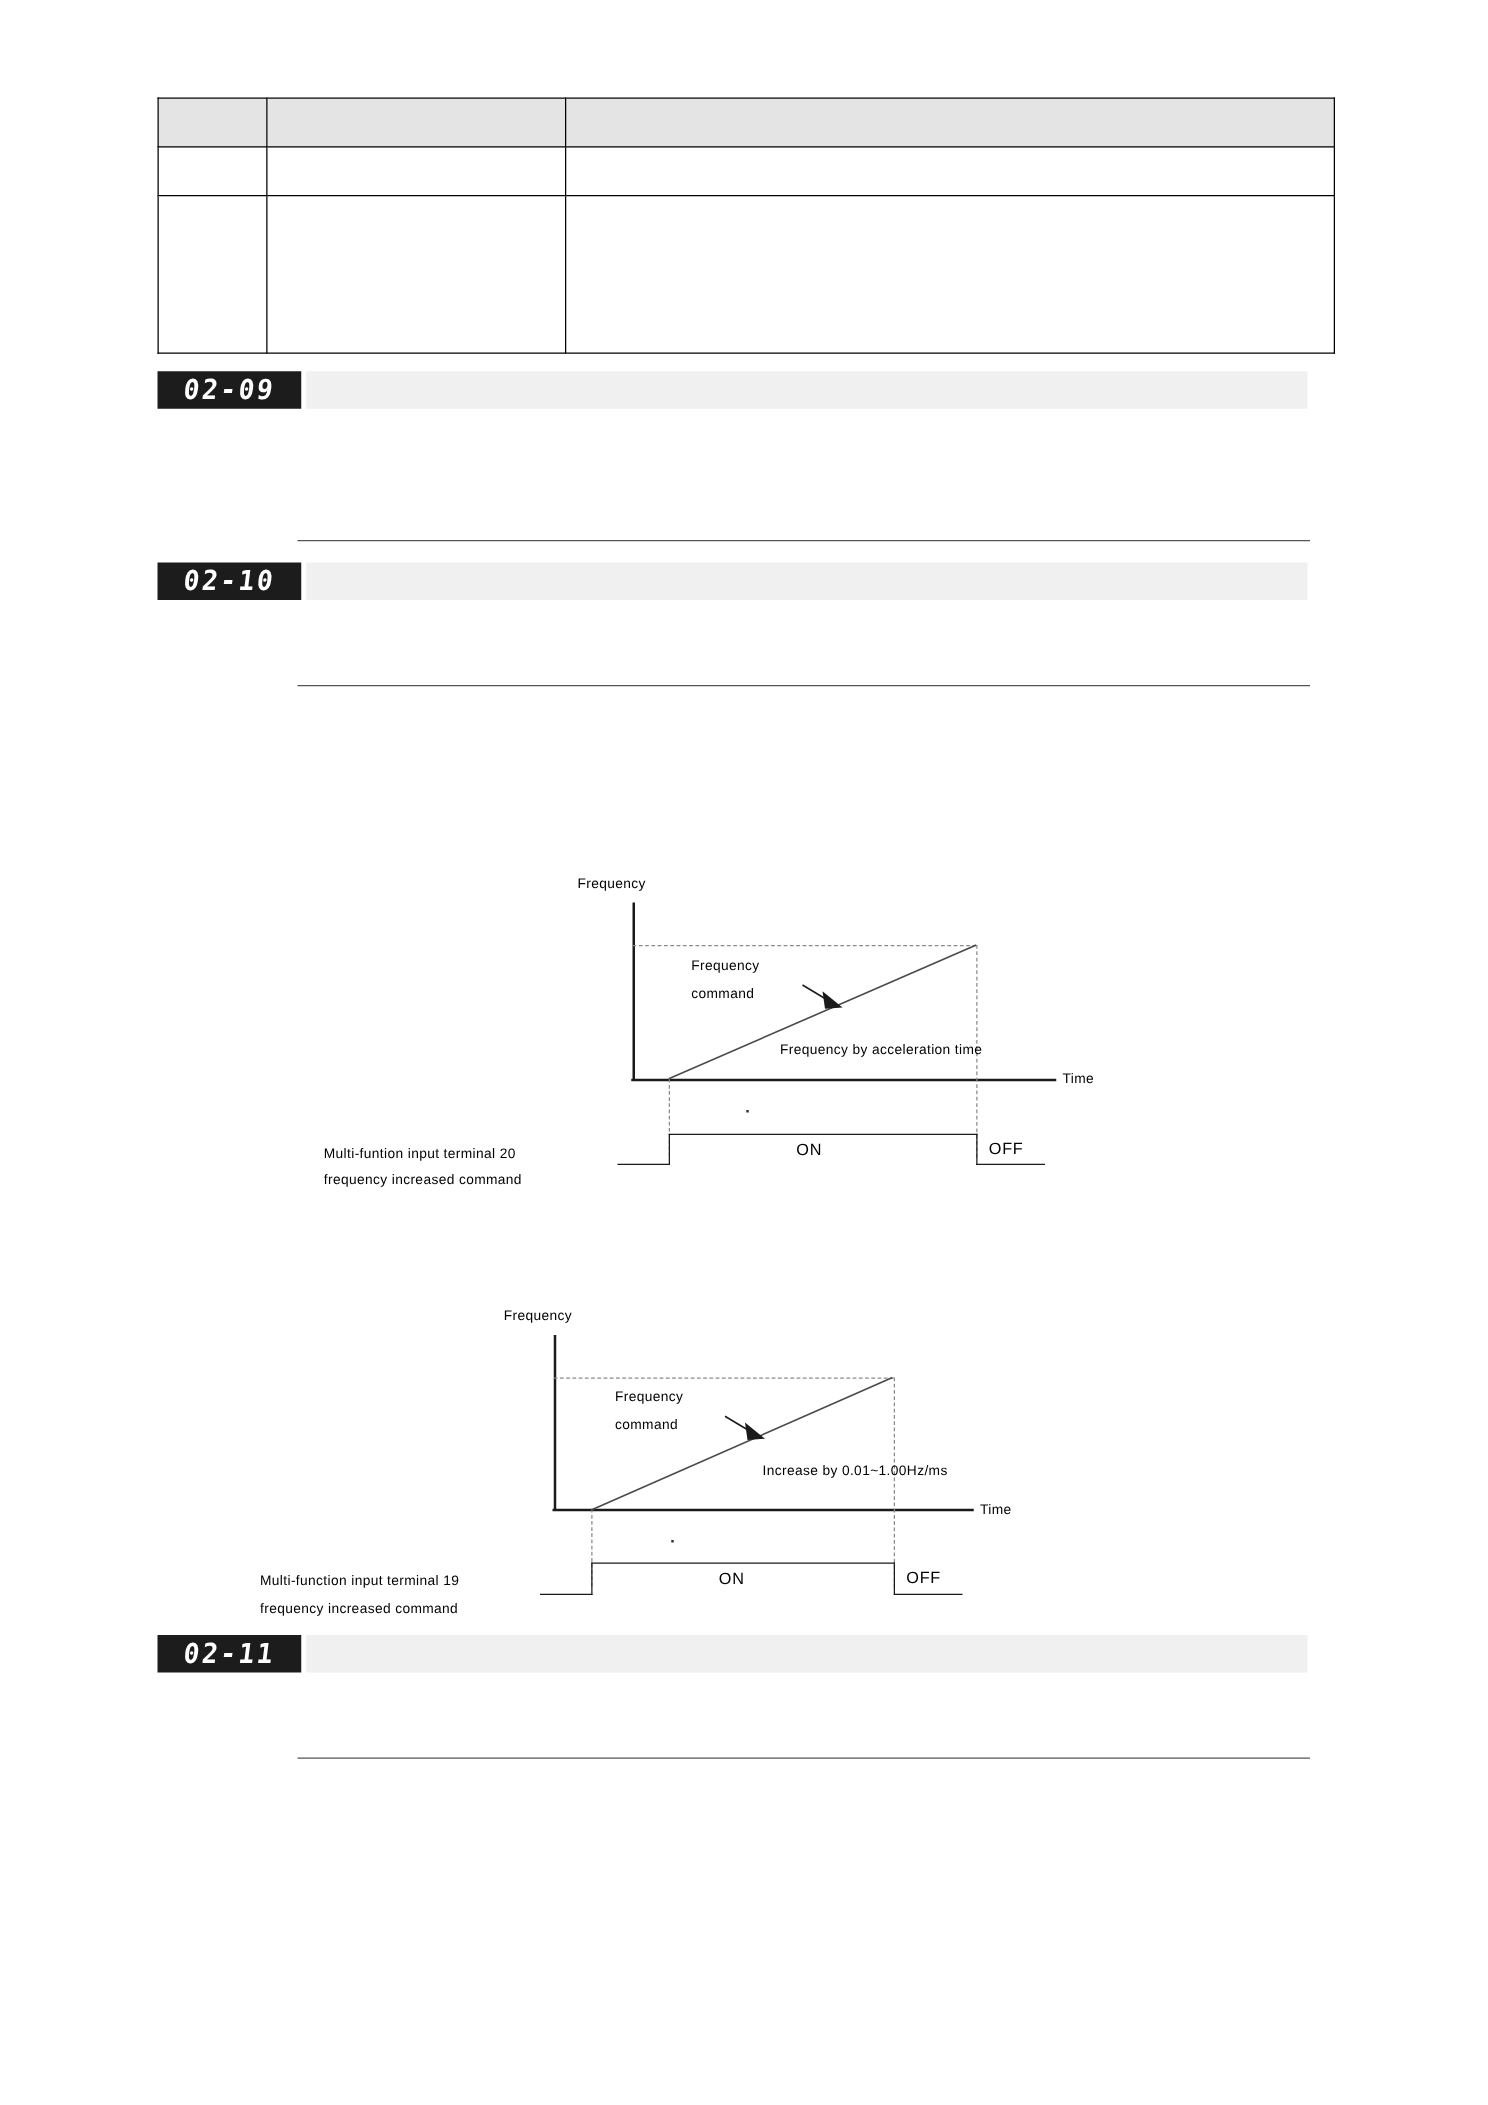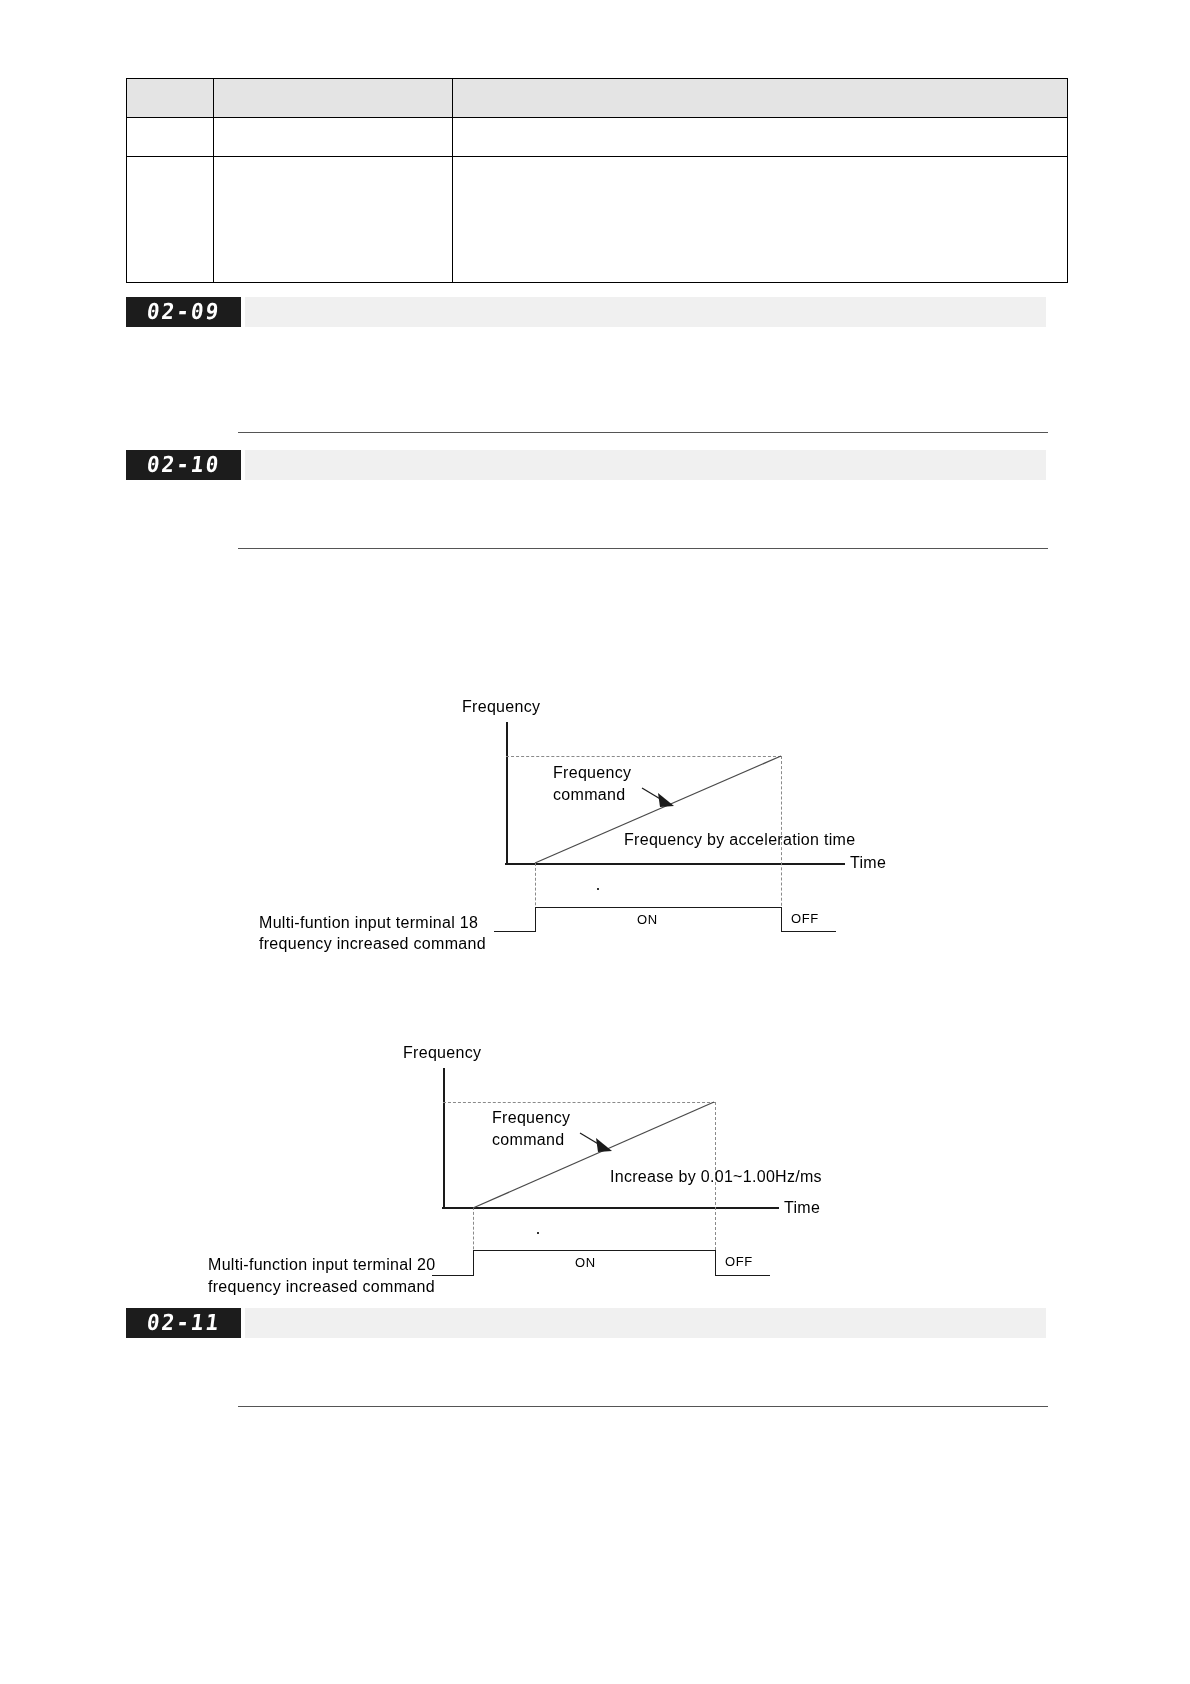--- a/index.html
+++ b/index.html
@@ -28,21 +28,21 @@
               transform:skewX(-7deg) scaleY(1.05);}
   .bar{position:absolute;left:119px;top:0;right:0;height:30px;
        background:#f0f0f0;}
   .bar-txt{display:block;padding:6px 8px;font-size:13px;}
 
   
   .rule{position:absolute;height:0;border-top:1.3px solid #555;}
 
   
   .diagram{position:absolute;}
-  .dg-label{position:absolute;font-size:16px;letter-spacing:.3px;
+  .dg-label{position:absolute;font-size:11px;letter-spacing:.3px;
             white-space:nowrap;line-height:20px;}
   .axis-v{position:absolute;width:0;border-left:2.2px solid #1a1a1a;}
   .axis-h{position:absolute;height:0;border-top:2.2px solid #1a1a1a;}
   .dash-h{position:absolute;height:0;border-top:1.2px dashed #8a8a8a;}
   .dash-v{position:absolute;width:0;border-left:1.2px dashed #8a8a8a;}
   .sig{position:absolute;height:0;border-top:1.5px solid #1a1a1a;}
   .sig-v{position:absolute;width:0;border-left:1.5px solid #1a1a1a;}
   .ramp{position:absolute;overflow:visible;}
   .onoff{position:absolute;font-size:13px;letter-spacing:.6px;}
   .dot{position:absolute;width:2px;height:2px;background:#333;}
@@ -130,21 +130,21 @@
 
   <div class="dg-label" style="left:553px;top:763px;">Frequency</div>
   <div class="dg-label" style="left:553px;top:785px;">command</div>
   <svg style="position:absolute;left:640px;top:784px;width:44px;height:28px;" viewBox="0 0 44 28">
     <line x1="2" y1="4" x2="22" y2="16" stroke="#1a1a1a" stroke-width="1.2"></line>
     <polygon points="18,9 34,22 20,23" fill="#1a1a1a"></polygon>
   </svg>
 
   <div class="dg-label" style="left:624px;top:830px;">Frequency by acceleration time</div>
 
-  <div class="dg-label" style="left:259px;top:913px;">Multi-funtion input terminal 18</div>
+  <div class="dg-label" style="left:259px;top:913px;">Multi-funtion input terminal 20</div>
   <div class="dg-label" style="left:259px;top:934px;">frequency increased command</div>
 
   <div class="sig" style="left:494px;top:931px;width:42px;"></div>
   <div class="sig-v" style="left:535px;top:907px;height:25px;"></div>
   <div class="sig" style="left:535px;top:907px;width:247px;"></div>
   <div class="sig-v" style="left:781px;top:907px;height:25px;"></div>
   <div class="sig" style="left:781px;top:931px;width:55px;"></div>
 
   <div class="onoff" style="left:637px;top:912px;">ON</div>
   <div class="onoff" style="left:791px;top:911px;">OFF</div>
@@ -171,21 +171,21 @@
 
   <div class="dg-label" style="left:492px;top:1108px;">Frequency</div>
   <div class="dg-label" style="left:492px;top:1130px;">command</div>
   <svg style="position:absolute;left:578px;top:1129px;width:44px;height:28px;" viewBox="0 0 44 28">
     <line x1="2" y1="4" x2="22" y2="16" stroke="#1a1a1a" stroke-width="1.2"></line>
     <polygon points="18,9 34,22 20,23" fill="#1a1a1a"></polygon>
   </svg>
 
   <div class="dg-label" style="left:610px;top:1155px;margin-top:12px;">Increase by 0.01~1.00Hz/ms</div>
 
-  <div class="dg-label" style="left:208px;top:1255px;">Multi-function input terminal 20</div>
+  <div class="dg-label" style="left:208px;top:1255px;">Multi-function input terminal 19</div>
   <div class="dg-label" style="left:208px;top:1277px;">frequency increased command</div>
 
   <div class="sig" style="left:432px;top:1275px;width:42px;"></div>
   <div class="sig-v" style="left:473px;top:1250px;height:26px;"></div>
   <div class="sig" style="left:473px;top:1250px;width:243px;"></div>
   <div class="sig-v" style="left:715px;top:1250px;height:26px;"></div>
   <div class="sig" style="left:715px;top:1275px;width:55px;"></div>
 
   <div class="onoff" style="left:575px;top:1255px;">ON</div>
   <div class="onoff" style="left:725px;top:1254px;">OFF</div>

